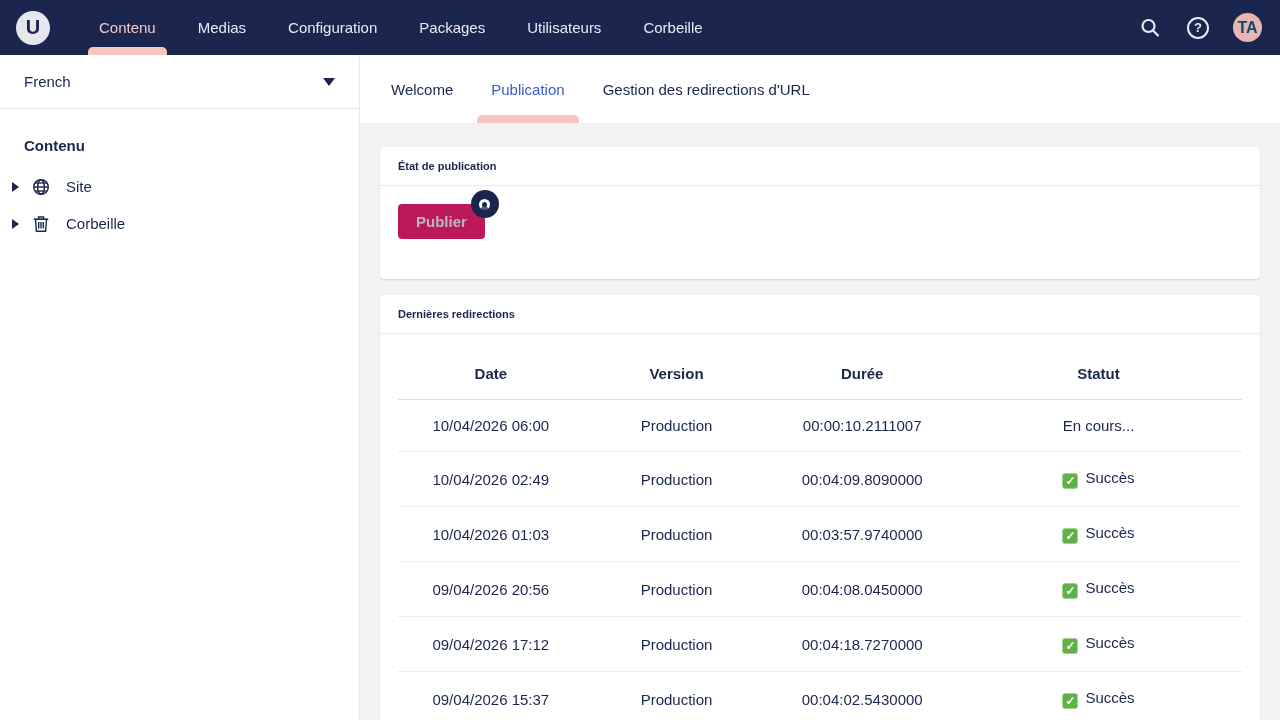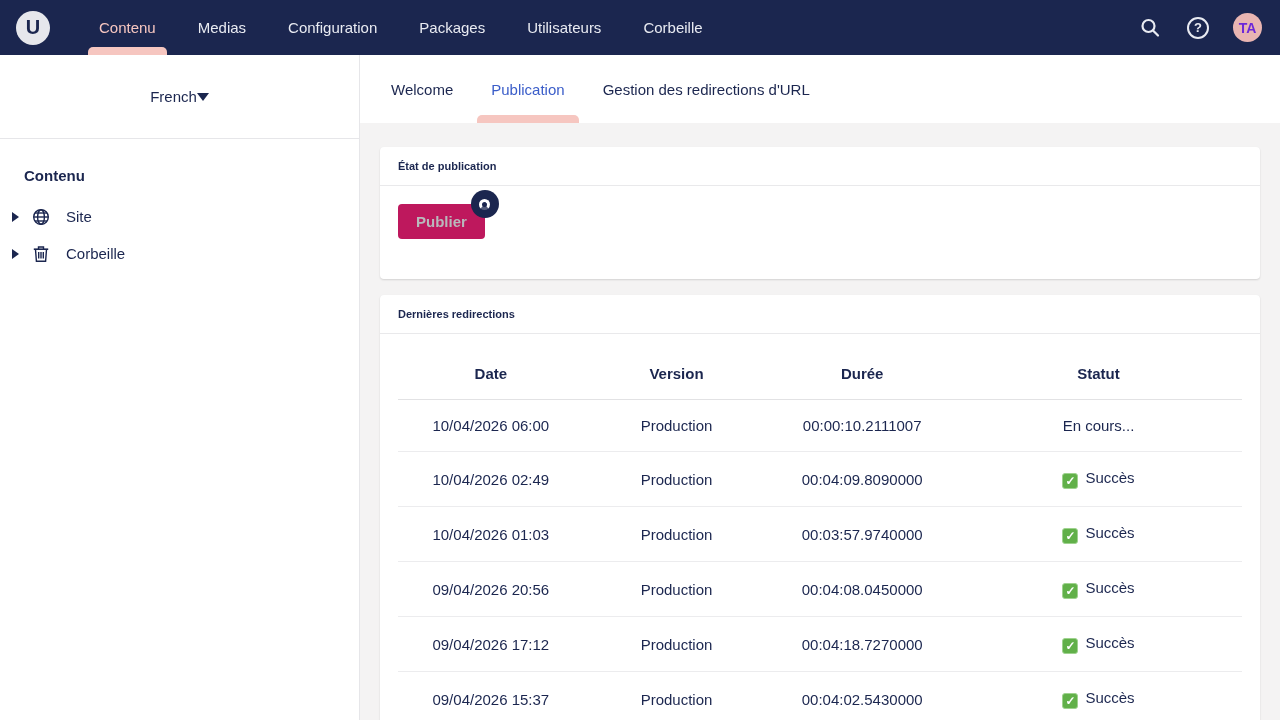--- a/index.html
+++ b/index.html
@@ -53,39 +53,39 @@
   .help-circle {
     width: 22px; height: 22px;
     border: 2px solid #e9ebf2; border-radius: 50%;
     color: #e9ebf2; font-size: 13px; font-weight: bold;
     display: flex; align-items: center; justify-content: center;
   }
   .avatar {
     width: 29px; height: 29px;
     border-radius: 50%;
     background: #e9b5b2;
-    color: #6d28d9;
-    font-size: 14px; font-weight: bold;
+    color: #0c4a6e;
+    font-size: 16px; font-weight: bold;
     display: flex; align-items: center; justify-content: center;
     cursor: pointer;
   }
 
   
   .layout { display: flex; height: 665px; }
 
   
   .sidebar {
     width: 360px; flex: 0 0 360px;
     background: #fff;
     border-right: 1px solid #e6e6e9;
     display: flex; flex-direction: column;
   }
   .lang-row {
-    height: 84px;
-    display: flex; align-items: center; justify-content: center;
+    height: 54px;
+    display: flex; align-items: center; justify-content: space-between;
     padding: 0 24px;
     border-bottom: 1px solid #e6e6e9;
     cursor: pointer;
   }
   .side-body { padding: 20px 0 0 0; }
   .side-title { font-weight: bold; padding: 8px 24px 14px 24px; }
   .tree { list-style: none; }
   .tree-item {
     display: flex; align-items: center;
     height: 37px;

